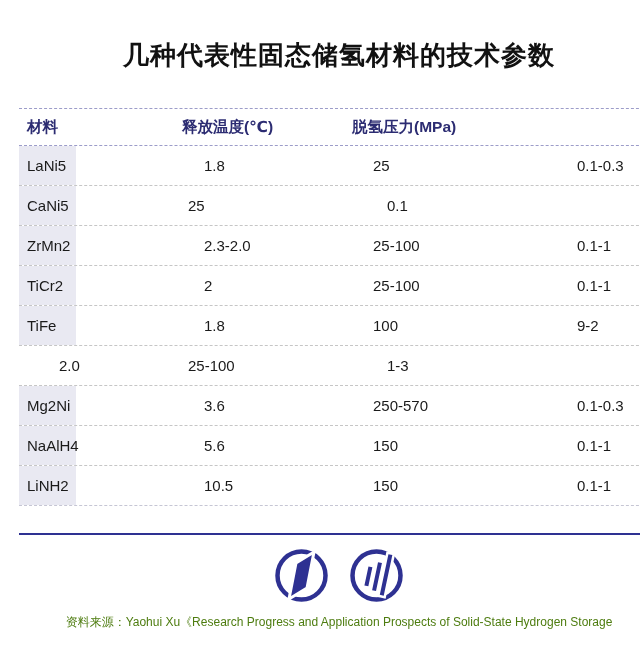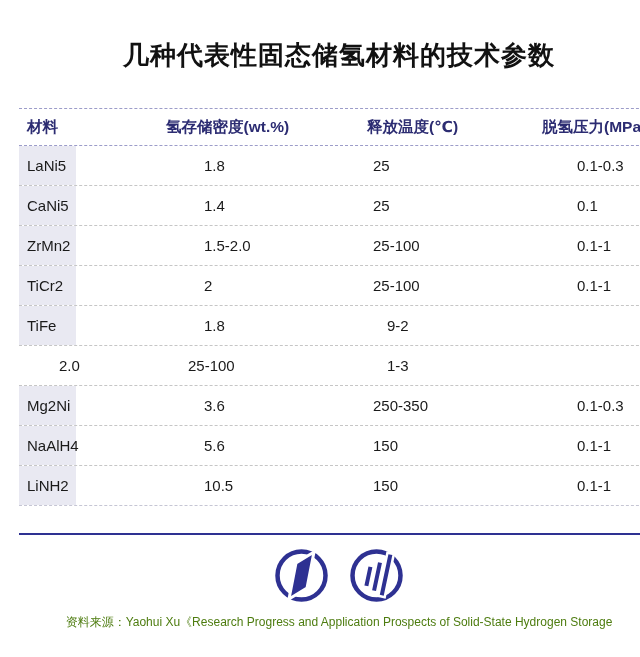--- a/index.html
+++ b/index.html
@@ -82,69 +82,68 @@
 <body>
 
 <div class="page">
 
   <h1 class="title">几种代表性固态储氢材料的技术参数</h1>
 
   <div class="table">
 
     <div class="row header">
       <div class="cell c1">材料</div>
-      <div class="cell c2">氢存储密度(wt.%)</div>
       <div class="cell c3">释放温度(℃)</div>
       <div class="cell c4">脱氢压力(MPa)</div>
     </div>
 
     <div class="row body">
       <div class="cell c1">LaNi5</div>
       <div class="cell c2">1.8</div>
       <div class="cell c3">25</div>
       <div class="cell c4">0.1-0.3</div>
     </div>
 
     <div class="row body">
       <div class="cell c1">CaNi5</div>
-      <div class="cell c2">1.4</div>
       <div class="cell c3">25</div>
       <div class="cell c4">0.1</div>
     </div>
 
     <div class="row body">
       <div class="cell c1">ZrMn2</div>
-      <div class="cell c2">1.5-2.0</div>
+      <div class="cell c2">2.3-2.0</div>
       <div class="cell c3">25-100</div>
       <div class="cell c4">0.1-1</div>
     </div>
 
     <div class="row body">
       <div class="cell c1">TiCr2</div>
       <div class="cell c2">2</div>
       <div class="cell c3">25-100</div>
       <div class="cell c4">0.1-1</div>
     </div>
 
     <div class="row body">
       <div class="cell c1">TiFe</div>
       <div class="cell c2">1.8</div>
+      <div class="cell c3">100</div>
       <div class="cell c4">9-2</div>
     </div>
 
     <div class="row body">
       <div class="cell c2">2.0</div>
       <div class="cell c3">25-100</div>
       <div class="cell c4">1-3</div>
     </div>
 
     <div class="row body">
       <div class="cell c1">Mg2Ni</div>
       <div class="cell c2">3.6</div>
-      <div class="cell c3">250-350</div>
+      <div class="cell c3">250-570</div>
       <div class="cell c4">0.1-0.3</div>
     </div>
 
     <div class="row body">
       <div class="cell c1">NaAlH4</div>
       <div class="cell c2">5.6</div>
       <div class="cell c3">150</div>
       <div class="cell c4">0.1-1</div>
     </div>
 

